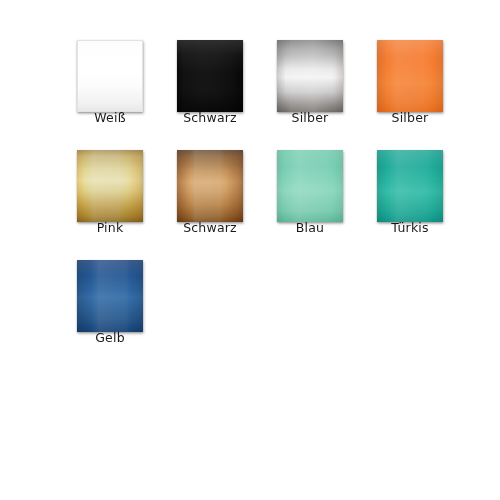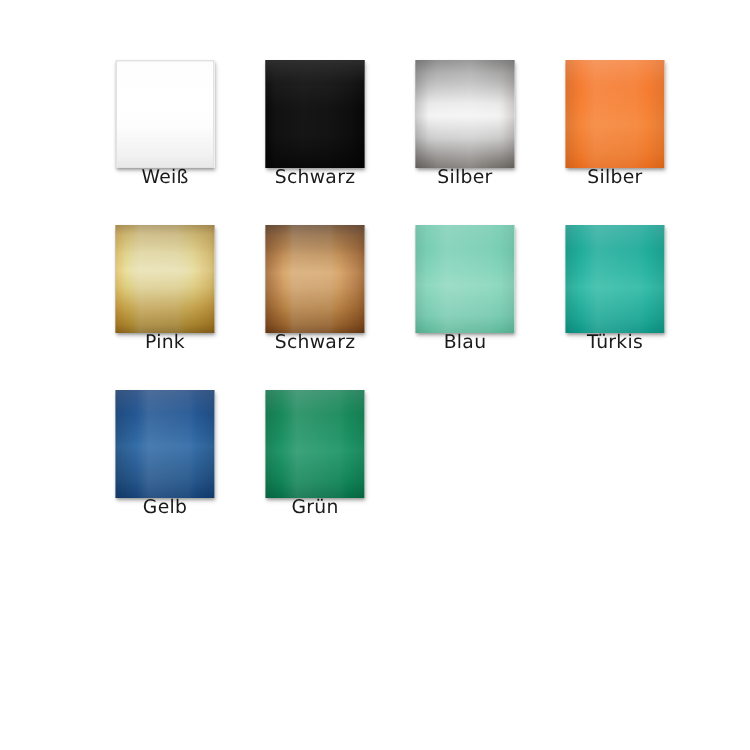--- a/index.html
+++ b/index.html
@@ -240,17 +240,13 @@
       <div class="swatch-label">Blau</div>
     </div>
     <div class="swatch-cell">
       <div class="swatch-chip fill-tuerkis"></div>
       <div class="swatch-label">Türkis</div>
     </div>
     <div class="swatch-cell">
       <div class="swatch-chip fill-blau"></div>
       <div class="swatch-label">Gelb</div>
     </div>
-    <div class="swatch-cell">
-      <div class="swatch-chip fill-gruen"></div>
-      <div class="swatch-label">Grün</div>
-    </div>
   </div>
 
 </body></html>

